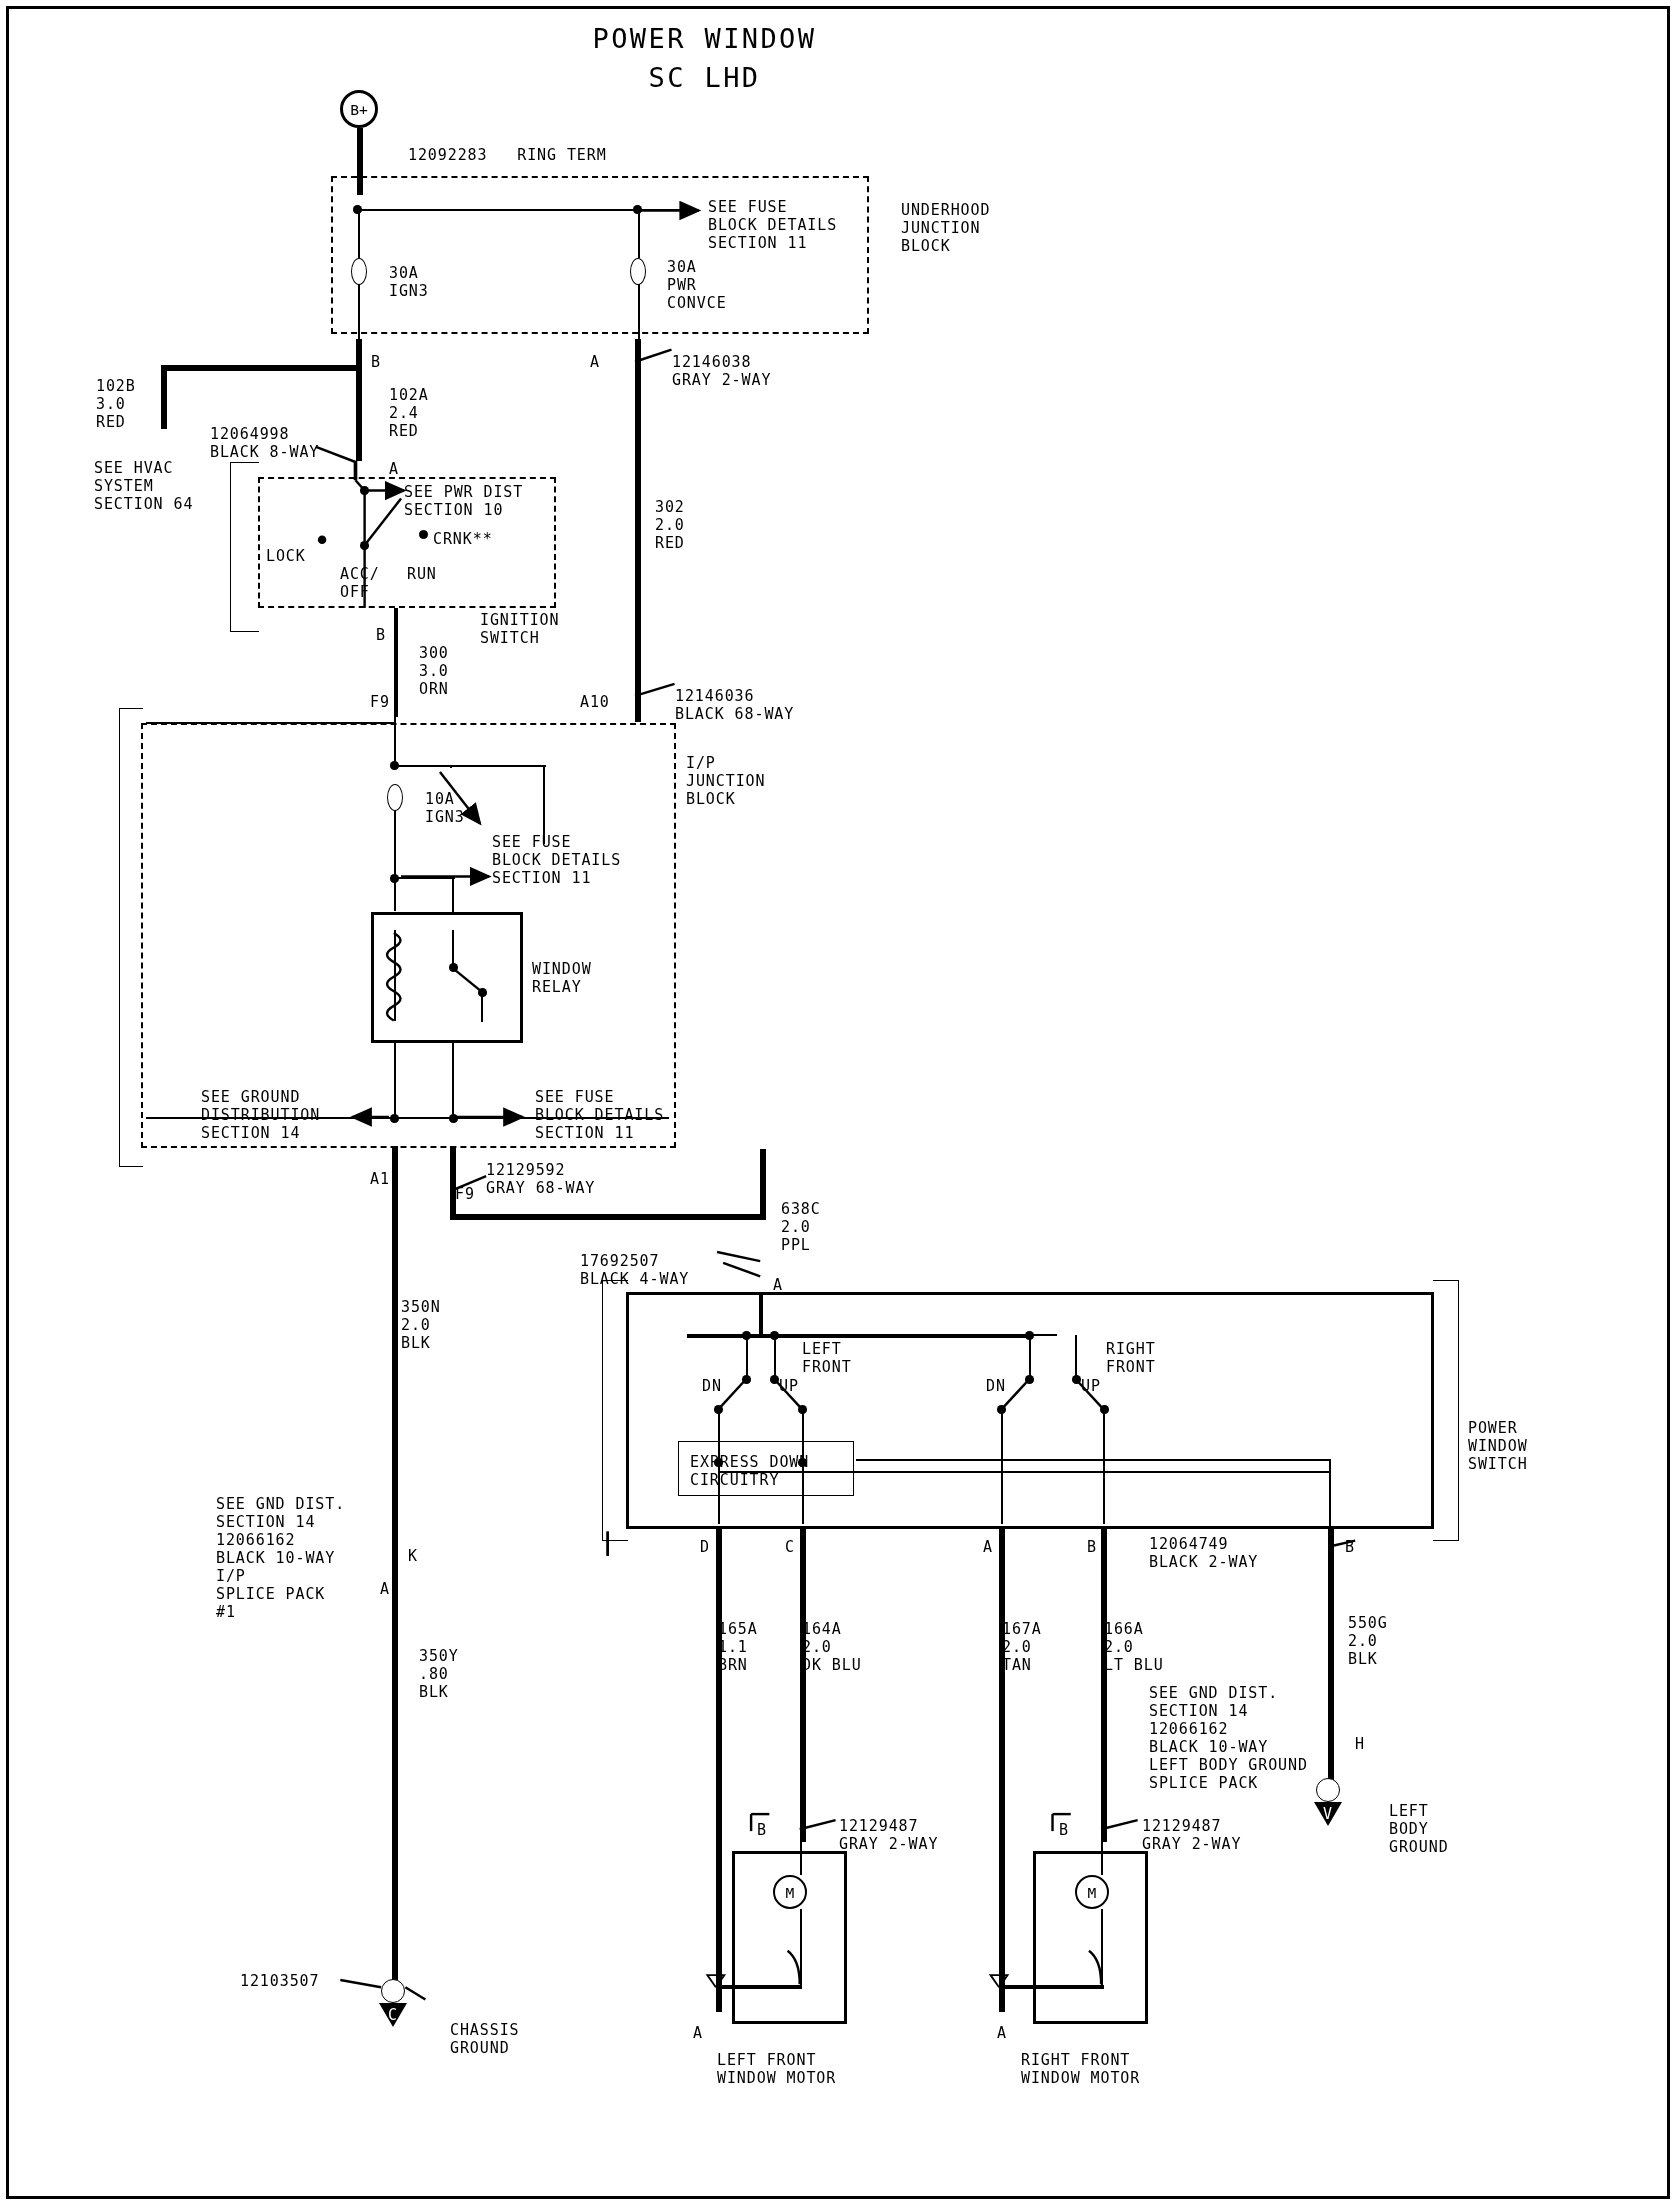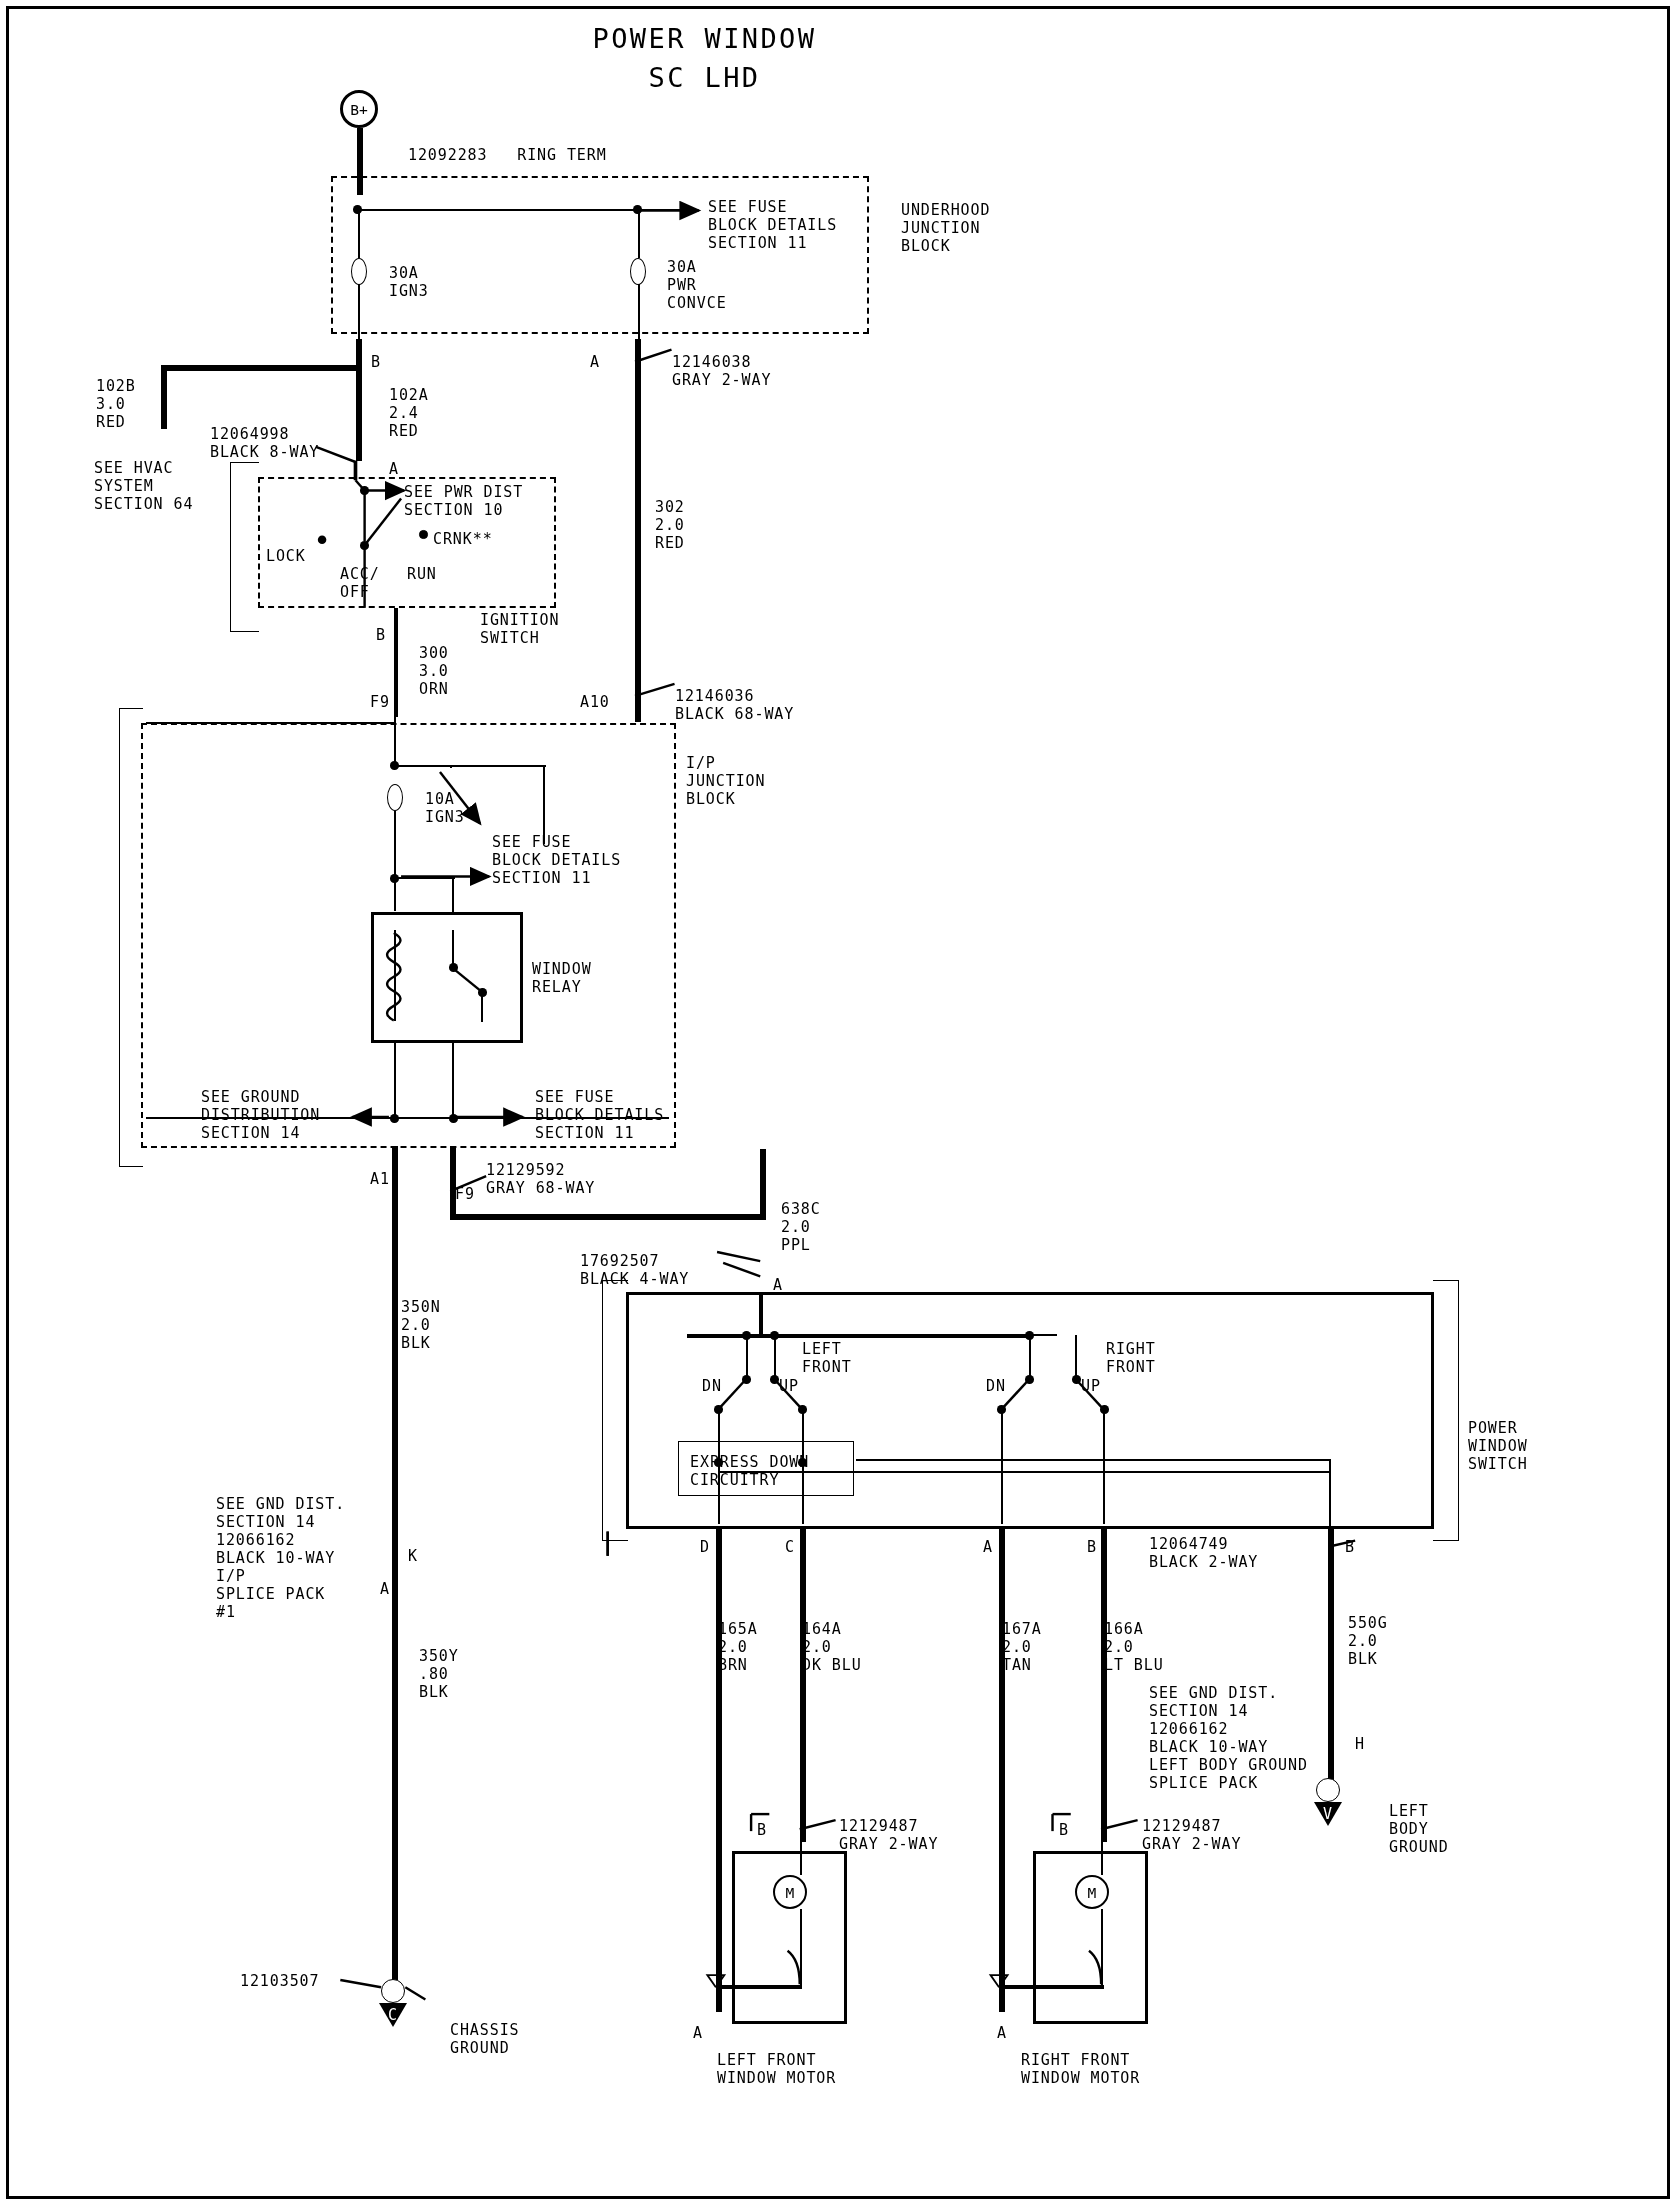--- a/index.html
+++ b/index.html
@@ -377,21 +377,21 @@
 
   <div class="ocirc" style="left:381px; top:1979px; width:24px; height:24px;"></div>
   <div class="lbl" style="left:240px; top:1972px;">12103507</div>
   <div class="gnd-tri" style="left:379px; top:2003px;"></div>
   <div class="lbl" style="left:388px; top:2006px; color:#fff;">C</div>
   <div class="lbl" style="left:450px; top:2021px;">CHASSIS
 GROUND</div>
 
   <div class="wire v6" style="left:716px; top:1526px; height:486px;"></div>
   <div class="lbl" style="left:718px; top:1620px;">165A
-2.0
+1.1
 BRN</div>
 
   <div class="wire v6" style="left:800px; top:1526px; height:316px;"></div>
   <div class="lbl" style="left:802px; top:1620px;">164A
 2.0
 DK BLU</div>
   <div class="lbl" style="left:839px; top:1817px;">12129487
 GRAY 2-WAY</div>
   <div class="lbl" style="left:757px; top:1821px;">B</div>
 

